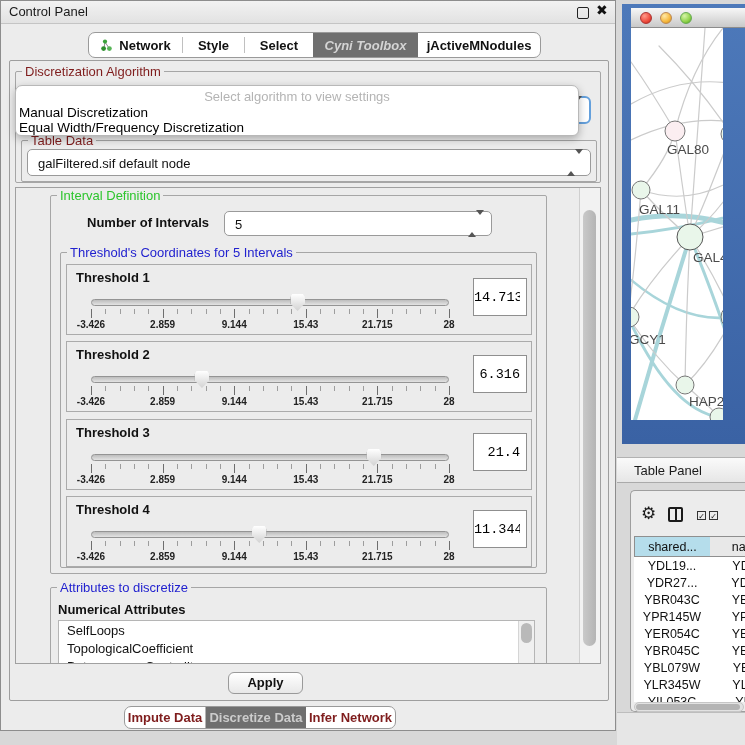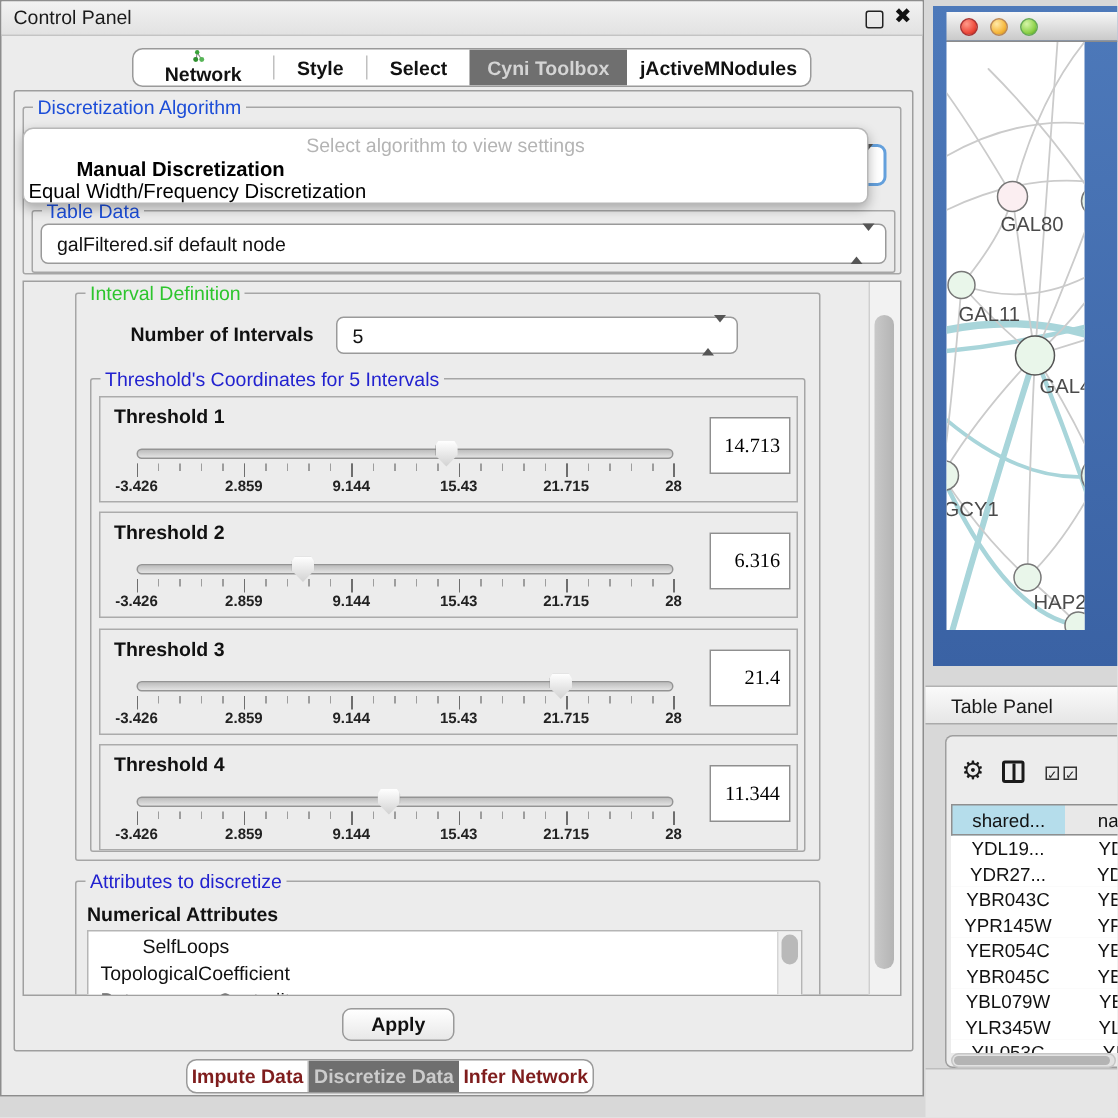--- a/index.html
+++ b/index.html
@@ -9,51 +9,51 @@
 
   
   .cp-window{left:0;top:0;width:616px;height:731px;background:#ececec;border:1px solid #8d8d8d;box-sizing:border-box;}
   .cp-titlebar{left:0;top:0;width:100%;height:22px;background:linear-gradient(#f2f2f2,#e2e2e2);border-bottom:1px solid #c4c4c4;}
   .cp-title{left:8px;top:3px;font-size:13px;color:#1a1a1a;}
   .float-icon{left:576px;top:6px;width:10px;height:10px;border:1.5px solid #222;border-radius:2px;}
   .close-icon{left:595px;top:1px;font-size:14px;font-weight:bold;color:#111;}
 
   
   .tabbar{left:87px;top:31px;width:453px;height:26px;background:#fff;border:1px solid #9a9a9a;border-radius:7px;box-sizing:border-box;overflow:hidden;display:flex;}
-  .tabseg{height:100%;display:flex;align-items:center;justify-content:center;font-size:13px;font-weight:bold;color:#111;position:relative;flex-direction:column;}
-  .tabseg.sel{background:#6f6f6f;color:#d4d4d4;}
+  .tabseg{height:100%;display:flex;align-items:center;justify-content:center;font-size:13px;font-weight:bold;color:#111;position:relative;}
+  .tabseg.sel{background:#6f6f6f;color:#d4d4d4;font-style:italic;}
   .tabsep{width:1px;height:16px;background:#c0c0c0;align-self:center;}
   .net-icon{width:13px;height:13px;margin-right:6px;}
 
   
   .mainbox{left:8px;top:59px;width:600px;height:641px;border:1px solid #9e9e9e;border-radius:2px;background:#ececec;box-sizing:border-box;}
 
   
   .group{position:absolute;border:1px solid #a6a6a6;border-radius:2px;box-sizing:border-box;}
   .glabel{position:absolute;top:-8px;left:6px;background:#ececec;padding:0 3px;font-size:13px;white-space:nowrap;}
   .glabel.green{color:#2dc52d;}
   .glabel.blue{color:#2222cf;}
-  .glabel.gray{color:#1d4ed8;}
+  .glabel.gray{color:#7f1d1d;}
 
   
   .combo{position:absolute;background:#fff;border:1px solid #9a9a9a;border-radius:5px;box-sizing:border-box;}
   .combo .cv{position:absolute;left:10px;top:50%;transform:translateY(-50%);font-size:13px;color:#111;white-space:nowrap;}
   .arrows{position:absolute;right:7px;top:50%;transform:translateY(-50%);}
   .arrow-up{width:0;height:0;border-left:4px solid transparent;border-right:4px solid transparent;border-bottom:5px solid #555;margin-bottom:3px;}
   .arrow-down{width:0;height:0;border-left:4px solid transparent;border-right:4px solid transparent;border-top:5px solid #555;}
 
   
   .algo-combo{left:24px;top:95px;width:566px;height:28px;border:2px solid #64a0dc;border-radius:6px;background:#fff;box-sizing:border-box;}
 
   
   .popup{left:14px;top:84px;width:564px;height:51px;background:#fff;border:1px solid #b8b8b8;border-radius:7px 7px 6px 6px;
          box-shadow:0 3px 8px rgba(0,0,0,.28);z-index:60;box-sizing:border-box;}
   .dd-placeholder{left:0;top:3px;width:100%;text-align:center;font-size:13px;color:#b4b4b4;}
   .dd-item{left:2px;width:558px;height:15px;font-size:13.5px;color:#000;padding-left:1px;white-space:nowrap;}
-  .dd-item.bold{font-weight:bold;margin-left:32px;}
+  .dd-item.bold{font-weight:normal;}
 
   
   .viewport{left:14px;top:186px;width:586px;height:477px;border:1px solid #a0a0a0;box-sizing:border-box;overflow:hidden;background:#ececec;}
   .vscroll{left:578px;top:187px;width:21px;height:475px;background:#f2f2f2;border-left:1px solid #cfcfcf;box-sizing:border-box;z-index:5;}
   .vthumb{left:3px;top:22px;width:13px;height:436px;background:linear-gradient(90deg,#c9c9c9,#b4b4b4);border-radius:7px;}
 
   
   .thr{position:absolute;left:50px;width:466px;height:71px;border:1px solid #ababab;background:#ececec;box-sizing:border-box;}
   .thr-label{position:absolute;left:9px;top:5px;font-size:13px;font-weight:bold;}
   .track-zone{position:absolute;left:24px;top:28px;width:358px;height:36px;}
@@ -62,21 +62,21 @@
   .handle{position:absolute;top:1px;width:15px;height:17px;transform:translateX(-50%);
           background:linear-gradient(#ffffff,#d2d2d2);
           clip-path:polygon(14% 0,86% 0,100% 20%,100% 55%,50% 100%,0 55%,0 20%);
           filter:drop-shadow(0 0 1px rgba(0,0,0,.65));z-index:2;}
   .ticks{position:absolute;left:0;top:16px;width:359px;height:9px;
          background-image:repeating-linear-gradient(to right,#6e6e6e 0 1px,transparent 1px 71.6px),
                           repeating-linear-gradient(to right,#9d9d9d 0 1px,transparent 1px 14.32px);
          background-size:100% 9px,100% 5px;background-repeat:no-repeat;}
   .tl{position:absolute;top:26px;transform:translateX(-50%);font-size:10px;font-weight:bold;color:#222;white-space:nowrap;}
   .thr-value{position:absolute;left:406px;top:13px;width:54px;height:38px;border:1px solid #8f8f8f;background:#fff;
-             font-family:Liberation Serif, serif;font-size:13.5px;text-align:right;padding:0 6px 0 0;box-sizing:border-box;}
+             font-family:Liberation Mono, monospace;font-size:13.5px;text-align:right;padding:0 6px 0 0;box-sizing:border-box;}
 
   
   .attr-list{position:absolute;left:56px;top:618px;width:477px;height:46px;background:#fff;border:1px solid #b5b5b5;box-sizing:border-box;}
   .attr-item{position:absolute;left:8px;font-size:13px;color:#111;white-space:nowrap;}
   .list-scroll{position:absolute;right:0;top:0;width:16px;height:100%;background:#f0f0f0;border-left:1px solid #d5d5d5;box-sizing:border-box;}
   .list-thumb{position:absolute;left:2px;top:2px;width:11px;height:20px;background:#b9b9b9;border-radius:6px;}
 
   .apply-btn{left:227px;top:671px;width:75px;height:22px;background:linear-gradient(#ffffff,#e8e8e8);border:1px solid #9a9a9a;border-radius:6px;
              font-size:13px;font-weight:bold;text-align:center;line-height:20px;box-sizing:border-box;}
 
@@ -252,21 +252,21 @@
         <span class="tl" style="left:100%">28</span>
       </div>
       <input class="thr-value" value="11.344" style="">
     </div>
 
     <div class="group" style="left:34px;top:399px;width:497px;height:90px;">
       <span class="glabel blue">Attributes to discretize</span>
     </div>
     <span class="abs" style="left:42px;top:414px;font-size:13px;font-weight:bold;">Numerical Attributes</span>
     <div class="abs attr-list" style="left:42px;top:432px;">
-      <span class="attr-item" style="top:2px;margin-left:28px;">SelfLoops</span>
+      <span class="attr-item" style="top:2px;">SelfLoops</span>
       <span class="attr-item" style="top:20px;">TopologicalCoefficient</span>
       <span class="attr-item" style="top:38px;">BetweennessCentrality</span>
       <div class="list-scroll">
         <div class="list-thumb"></div>
       </div>
     </div>
   </div>
 
   <div class="abs vscroll">
     <div class="abs vthumb"></div>

